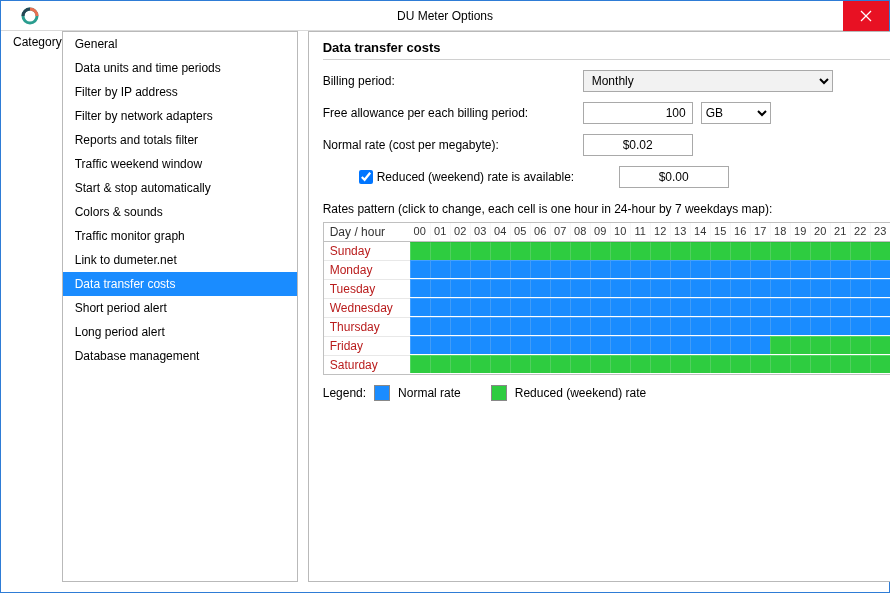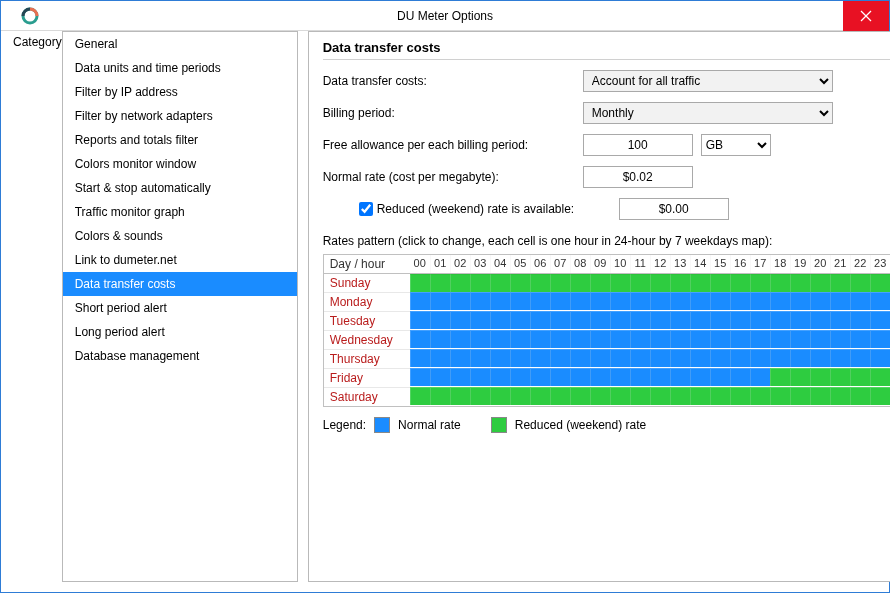--- a/index.html
+++ b/index.html
@@ -18,21 +18,21 @@
   .sidebar-item.selected { background: #1a8cff; color: #fff; }
   .main { flex: 1; border: 1px solid #b9b9b9; background: #fff; padding: 6px 14px 10px 14px; display: flex; flex-direction: column; }
   .main h2 { font-size: 13px; font-weight: 700; margin: 2px 0 4px 0; }
   .main hr { border: none; border-top: 1px solid #d0d0d0; margin: 0 0 10px 0; }
   .form-row { display: flex; align-items: center; margin-bottom: 10px; }
   .form-row .label { flex: 0 0 260px; font-size: 12px; }
   .form-row .label.chk { display: flex; align-items: center; gap: 4px; margin-left: 36px; }
   .form-row .controls { display: flex; align-items: center; gap: 8px; flex: 1; }
   select.wide { width: 250px; height: 22px; border: 1px solid #a9a9a9; background: #f2f2f2; font-family: inherit; font-size: 12px; padding: 0 4px; }
   select.narrow { width: 70px; height: 22px; border: 1px solid #a9a9a9; background: #fff; font-family: inherit; font-size: 12px; }
-  input.num { width: 110px; height: 22px; border: 1px solid #a9a9a9; text-align: center; padding: 0 6px; font-family: inherit; font-size: 12px; }
+  input.num { width: 110px; height: 22px; border: 1px solid #a9a9a9; text-align: right; padding: 0 6px; font-family: inherit; font-size: 12px; }
   .rates-caption { font-size: 12px; margin: 4px 0 6px 0; }
   .rates-table { border: 1px solid #c0c0c0; }
   .rates-header, .rates-row { display: flex; }
   .rates-header { border-bottom: 1px solid #c0c0c0; }
   .day-col { width: 86px; padding: 2px 6px; font-size: 12px; display: flex; align-items: center; color: #b91c1c; }
   .rates-header .day-col { color: #333; }
   .hour-head { width: 20px; text-align: center; font-size: 11px; padding: 2px 0; color: #333; }
   .hour-head + .hour-head, .cell + .cell { border-left: 1px solid #dcdcdc33; }
   .cells { display: flex; }
   .cell { width: 20px; height: 18px; border-left: 1px solid rgba(255,255,255,0.18); border-top: 1px solid rgba(0,0,0,0.05); }
@@ -73,43 +73,35 @@
     <div class="category-label">Category</div>
 
     <div class="panels">
 
       <div class="sidebar" id="sidebar">
           <div class="sidebar-item">General</div>
           <div class="sidebar-item">Data units and time periods</div>
           <div class="sidebar-item">Filter by IP address</div>
           <div class="sidebar-item">Filter by network adapters</div>
           <div class="sidebar-item">Reports and totals filter</div>
-          <div class="sidebar-item">Colors monitor window</div>
+          <div class="sidebar-item">Traffic weekend window</div>
           <div class="sidebar-item">Start &amp; stop automatically</div>
+          <div class="sidebar-item">Colors &amp; sounds</div>
           <div class="sidebar-item">Traffic monitor graph</div>
-          <div class="sidebar-item">Colors &amp; sounds</div>
           <div class="sidebar-item">Link to dumeter.net</div>
           <div class="sidebar-item selected">Data transfer costs</div>
           <div class="sidebar-item">Short period alert</div>
           <div class="sidebar-item">Long period alert</div>
           <div class="sidebar-item">Database management</div>
         </div>
 
       <div class="main">
         <h2>Data transfer costs</h2>
         <hr>
 
-        <div class="form-row">
-          <div class="label">Data transfer costs:</div>
-          <div class="controls">
-            <select class="wide">
-              <option>Account for all traffic</option>
-            </select>
-          </div>
-        </div>
 
         <div class="form-row">
           <div class="label">Billing period:</div>
           <div class="controls">
             <select class="wide">
               <option>Monthly</option>
             </select>
           </div>
         </div>
 

